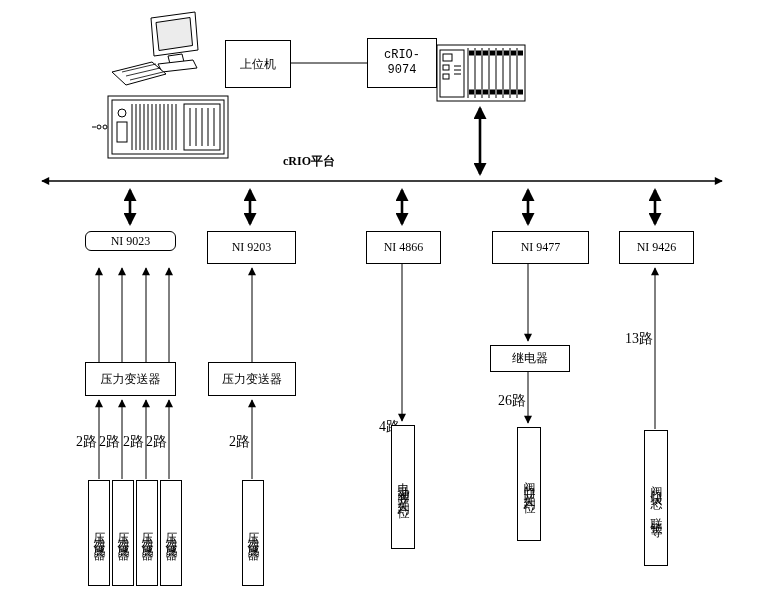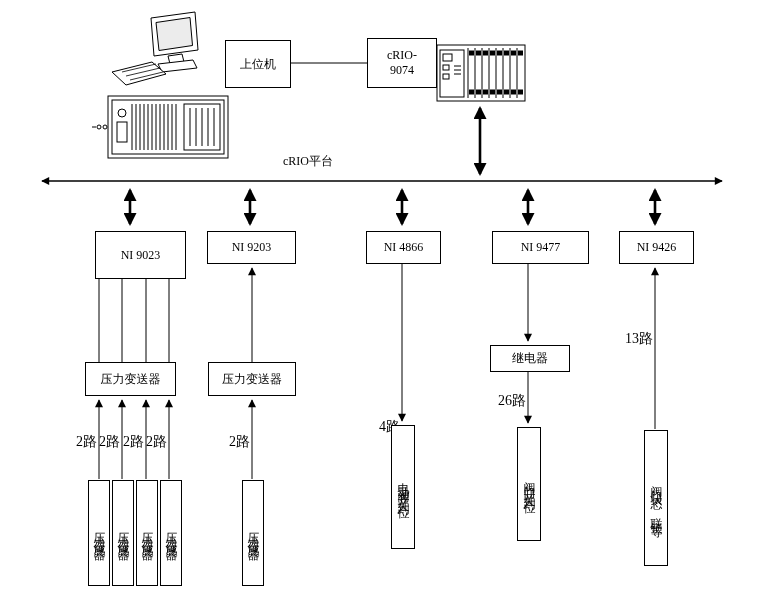--- a/index.html
+++ b/index.html
@@ -15,21 +15,21 @@
     font-size:12px; text-align:center; line-height:1.25;
   }
   .vbox {
     position:absolute; border:1px solid #000; background:#fff;
     display:flex; align-items:center; justify-content:center;
     writing-mode:vertical-rl; text-orientation:upright;
     font-size:12px; letter-spacing:4px;
   }
   .lbl { position:absolute; font-size:14px; text-align:right; }
   .plat { position:absolute; font-size:12px; }
-  .pre { white-space:pre-line; }
+  .pre { white-space:pre-line;font-family:Liberation Mono, monospace; }
 </style>
 </head>
 <body>
 
 <div class="canvas">
 
   <svg class="wires" width="764" height="601" viewBox="0 0 764 601">
     <defs>
       <marker id="ah" viewBox="0 0 10 10" refX="9" refY="5" markerWidth="9" markerHeight="8" markerUnits="userSpaceOnUse" orient="auto-start-reverse">
         <path d="M0,0 L10,5 L0,10 Z" fill="#000"></path>
@@ -137,27 +137,27 @@
       <line x1="169" y1="479" x2="169" y2="400" marker-end="url(#ah)"></line>
       <line x1="252" y1="362" x2="252" y2="268" marker-end="url(#ah)"></line>
       <line x1="252" y1="479" x2="252" y2="400" marker-end="url(#ah)"></line>
       <line x1="402" y1="264" x2="402" y2="421" marker-end="url(#ah)"></line>
       <line x1="528" y1="264" x2="528" y2="341" marker-end="url(#ah)"></line>
       <line x1="528" y1="372" x2="528" y2="423" marker-end="url(#ah)"></line>
       <line x1="655" y1="429" x2="655" y2="268" marker-end="url(#ah)"></line>
     </g>
   </svg>
 
-  <div class="plat" style="left:283px; top:153px;">cRIO平台</div>
+  <div class="plat" style="left:283px; top:153px;font-weight:bold;">cRIO平台</div>
 
   <div class="box" style="left:225px; top:40px; width:66px; height:48px;text-align:center;">上位机</div>
   <div class="box pre" style="left:367px; top:38px; width:70px; height:50px;">cRIO-
 9074</div>
 
-  <div class="box" style="left:95px;  top:231px; width:91px; height:48px;">NI 9023</div>
+  <div class="box" style="left:85px;  top:231px; width:91px; height:20px;border-radius:6px;">NI 9023</div>
   <div class="box" style="left:207px; top:231px; width:89px; height:33px;">NI 9203</div>
   <div class="box" style="left:366px; top:231px; width:75px; height:33px;">NI 4866</div>
   <div class="box" style="left:492px; top:231px; width:97px; height:33px;">NI 9477</div>
   <div class="box" style="left:619px; top:231px; width:75px; height:33px;">NI 9426</div>
 
   <div class="box" style="left:85px;  top:362px; width:91px; height:34px;">压力变送器</div>
   <div class="box" style="left:208px; top:362px; width:88px; height:34px;">压力变送器</div>
   <div class="box" style="left:490px; top:345px; width:80px; height:27px;">继电器</div>
 
   <div class="lbl" style="left:75px;  top:433px; width:22px;">2路</div>

